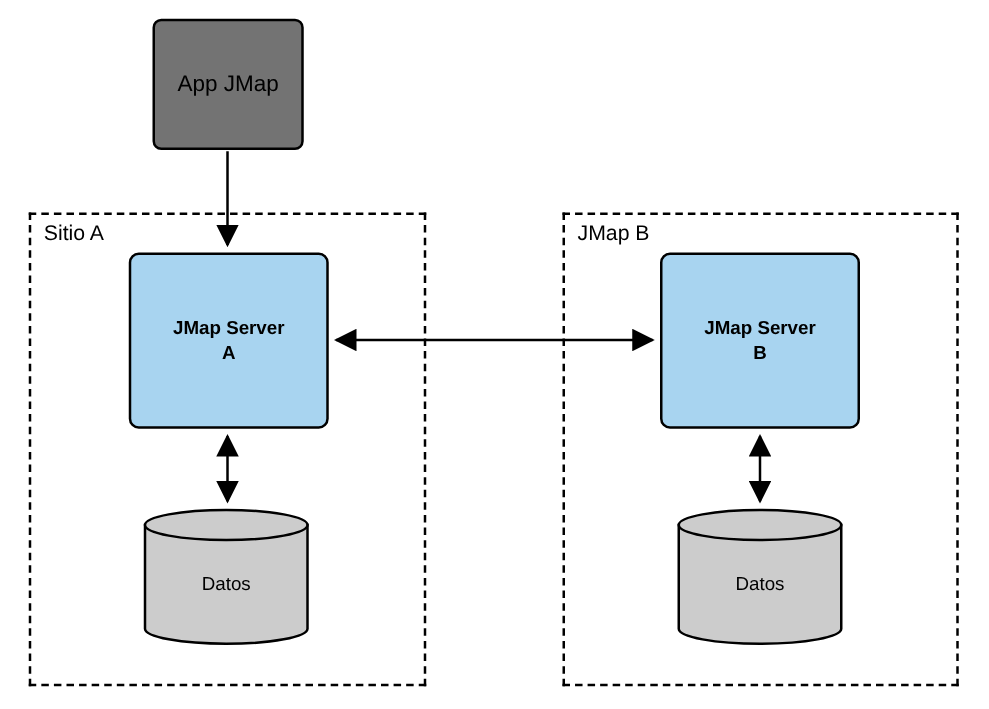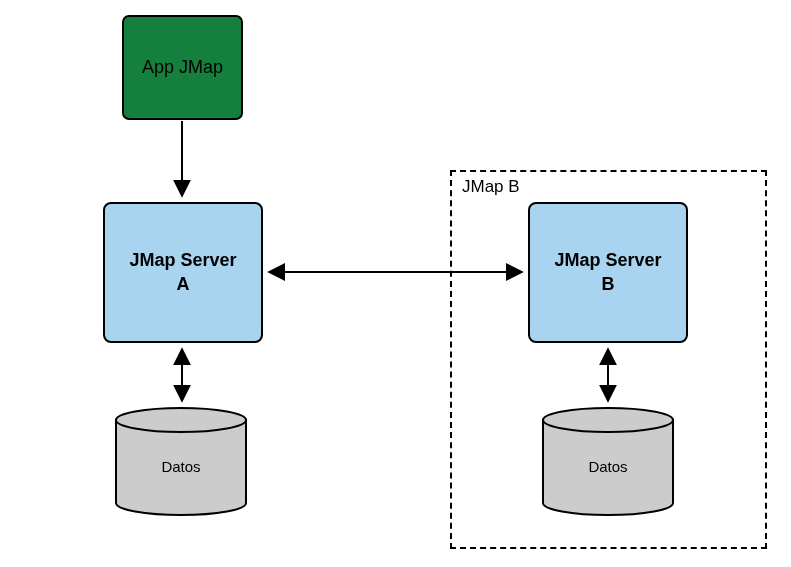--- a/index.html
+++ b/index.html
@@ -41,45 +41,48 @@
     position: absolute;
     display: flex;
     align-items: center;
     justify-content: center;
     text-align: center;
     border: 2px solid #000000;
     box-sizing: border-box;
   }
   .node-app {
     left: 122px; top: 15px; width: 121px; height: 105px;
-    background: #15803d;
+    background: #737373;
     border-radius: 7px;
     font-size: 18px;
   }
   .node-server {
     background: #A8D4F0;
     border-radius: 8px;
-    font-size: 18px;
+    font-size: 15px;
     font-weight: bold;
     line-height: 1.3;
   }
   .node-server .node-label { white-space: pre-line; }
   .node-server-a { left: 103px; top: 202px; width: 160px; height: 141px; }
   .node-server-b { left: 528px; top: 202px; width: 160px; height: 141px; }
   .cyl-label {
     font-size: 15px;
     font-family: "Liberation Sans", sans-serif;
     fill: #000000;
   }
 </style>
 </head>
 <body>
 
 <div class="canvas">
 
+  <div class="group group-sitio-a">
+    <span class="group-label">Sitio A</span>
+  </div>
   <div class="group group-sitio-b">
     <span class="group-label">JMap B</span>
   </div>
 
   <svg class="layer" width="791" height="567" viewBox="0 0 791 567">
     <defs>
       <marker id="arr" viewBox="0 0 10 10" refX="9" refY="5" markerWidth="9" markerHeight="9" orient="auto-start-reverse">
         <path d="M 0 0 L 10 5 L 0 10 z" fill="#000000"></path>
       </marker>
     </defs>

